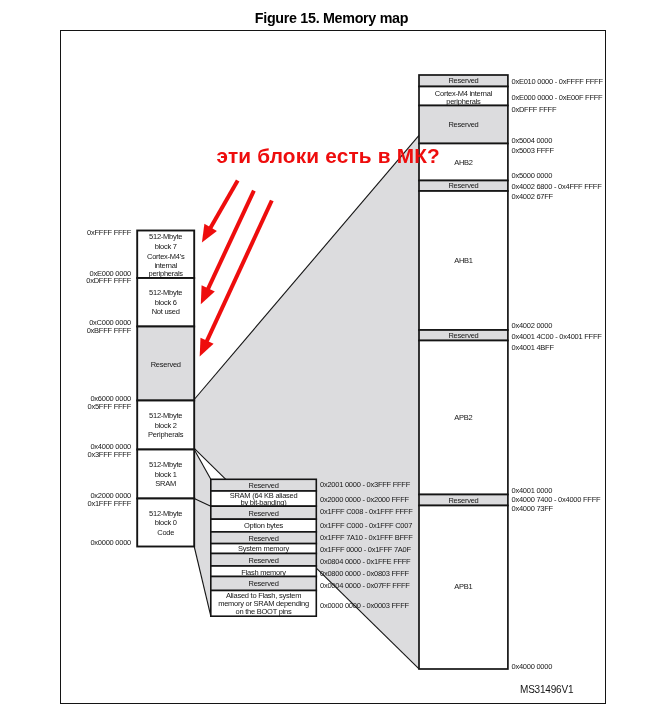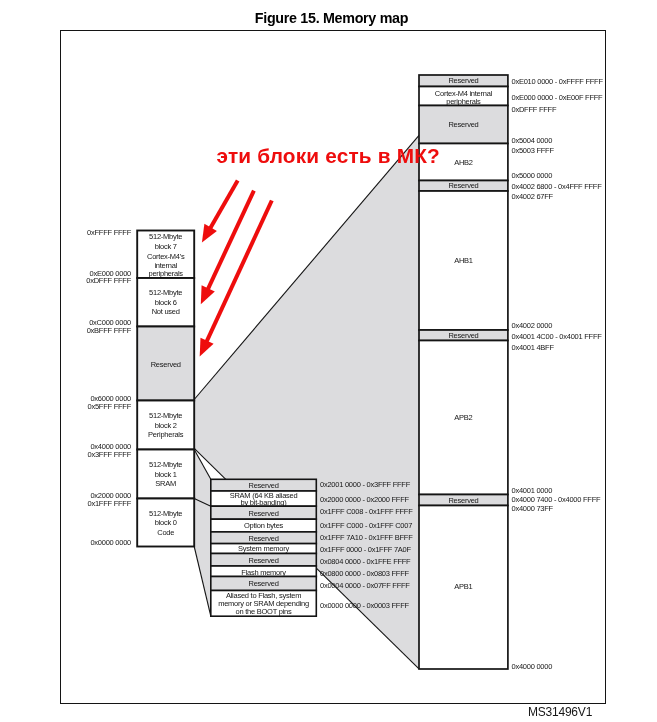--- a/index.html
+++ b/index.html
@@ -1,18 +1,18 @@
 <!DOCTYPE html>
 <html><head><meta charset="utf-8">
 <style>
   html,body{margin:0;padding:0;background:#fff;}
   #page{position:relative;width:657px;height:722px;font-family:"Liberation Sans",sans-serif;}
   #frame{position:absolute;left:59.5px;top:30px;width:544.5px;height:672px;border:1.5px solid #141414;}
   #title{position:absolute;left:3px;top:10.3px;width:657px;text-align:center;font-size:14.3px;font-weight:bold;color:#000;letter-spacing:-0.3px;}
-  #ms{position:absolute;left:520px;top:684px;width:80px;text-align:center;font-size:12px;color:#161616;letter-spacing:-0.2px;margin-top:21px;}
+  #ms{position:absolute;left:520px;top:684px;width:80px;text-align:left;font-size:10px;color:#161616;letter-spacing:-0.2px;}
 </style></head>
 <body>
 <div id="page">
   <div id="frame"></div>
   <div id="title">Figure 15. Memory map</div>
   <svg width="657" height="722" viewBox="0 0 657 722" style="position:absolute;left:0;top:0" font-family="&quot;Liberation Sans&quot;,sans-serif">
   <polygon points="194.2,399.5 419.0,135.3 419.0,668.8 194.2,448.3" fill="#dcdcde" stroke="none" stroke-width="1.2"></polygon>
 <line x1="194.2" y1="399.5" x2="419.0" y2="135.3" stroke="#141414" stroke-width="1.1"></line>
 <line x1="194.2" y1="448.3" x2="419.0" y2="668.8" stroke="#141414" stroke-width="1.1"></line>
 <polygon points="194.2,449.5 210.8,479.3 210.8,616.2 194.2,546.5" fill="#dcdcde" stroke="none" stroke-width="1.2"></polygon>

